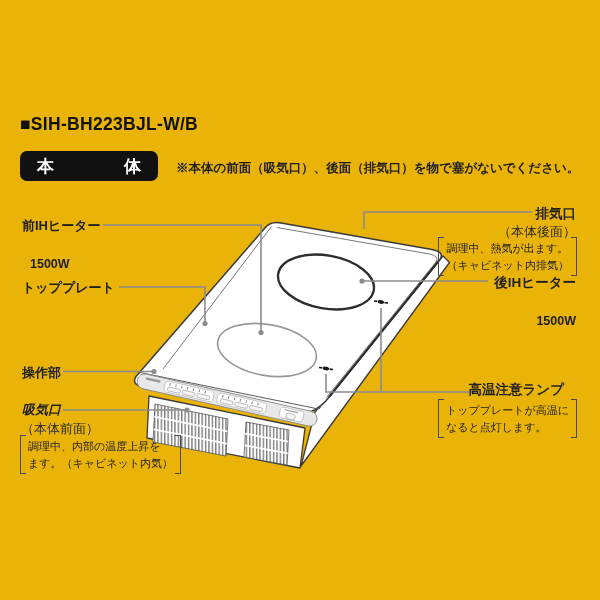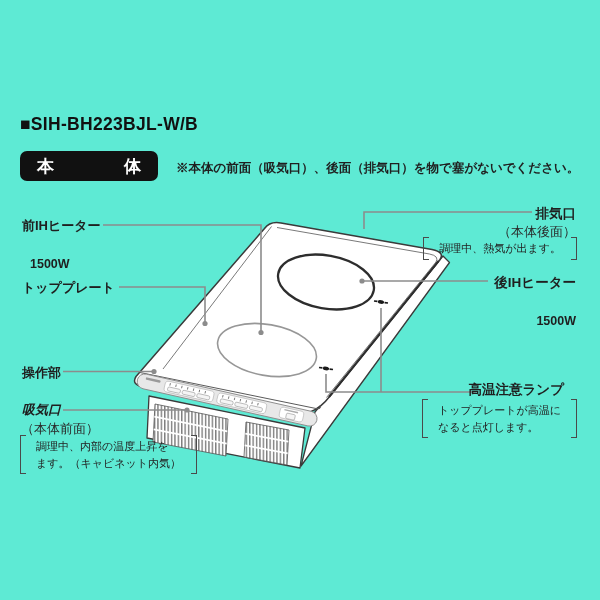--- a/index.html
+++ b/index.html
@@ -1,37 +1,37 @@
 <!DOCTYPE html>
 <html><head>
 <meta charset="utf-8">
 <style>
   html,body { margin:0; padding:0; background:#fff; }
   #page {
-    position:relative; width:600px; height:600px; background:#5eead4;
+    position:relative; width:600px; height:600px; background:#eab308;
     font-family:"Liberation Sans", sans-serif; color:#1f1f1f; overflow:hidden;
   }
   .abs { position:absolute; }
   #title {
     left:20px; top:114px; font-size:17.5px; font-weight:700; letter-spacing:.3px; color:#111;
   }
   #badge {
     left:20px; top:151px; width:138px; height:30px; background:#111;
     border-radius:7px; color:#fff; font-size:17px; font-weight:700;
     display:flex; align-items:center; justify-content:space-between; padding:0 17px; box-sizing:border-box;
   }
   #note { left:176px; top:160px; font-size:12.5px; font-weight:700; color:#1f1f1f; }
 
   .lbl  { font-size:13px; font-weight:700; color:#1f1f1f; white-space:nowrap; }
   .lblR { font-size:13.5px; font-weight:700; color:#1f1f1f; white-space:nowrap; text-align:right; }
   .sub  { font-size:13px; font-weight:400; color:#2a2a2a; white-space:nowrap; }
   .watt { font-size:12.5px; font-weight:700; color:#1f1f1f; white-space:nowrap;margin-top:23px; }
 
   .bnote {
-    padding:3px 16px; font-size:11px; line-height:1.52; color:#222; white-space:nowrap;
+    padding:3px 8px; font-size:11px; line-height:1.52; color:#222; white-space:nowrap;
   }
   .bnote::before, .bnote::after {
     content:""; position:absolute; top:0; bottom:0; width:5px;
     border:1.3px solid #4a4a4a;
   }
   .bnote::before { left:0; border-right:none; }
   .bnote::after  { right:0; border-left:none; }
 
   svg { position:absolute; left:0; top:0; }
 </style>
@@ -155,20 +155,21 @@
   <div class="abs sub" style="left:21px; top:420px;">（本体前面）</div>
   <div class="abs bnote" style="left:20px; top:435px;">
     <div>調理中、内部の温度上昇を</div>
     <div>ます。（キャビネット内気）</div>
   </div>
 
   <div class="abs lblR" style="right:24px; top:205px;">排気口</div>
   <div class="abs sub" style="right:24px; top:223px;">（本体後面）</div>
   <div class="abs bnote" style="right:23px; top:237px;">
     <div>調理中、熱気が出ます。</div>
+    <div>（キャビネット内排気）</div>
   </div>
 
   <div class="abs lblR" style="right:24px; top:274px;">後IHヒーター</div>
   <div class="abs watt" style="right:24px; top:291px;">1500W</div>
 
   <div class="abs lblR" style="right:36px; top:381px;">高温注意ランプ</div>
   <div class="abs bnote" style="right:23px; top:399px;">
     <div>トッププレートが高温に</div>
     <div>なると点灯します。</div>
   </div>

